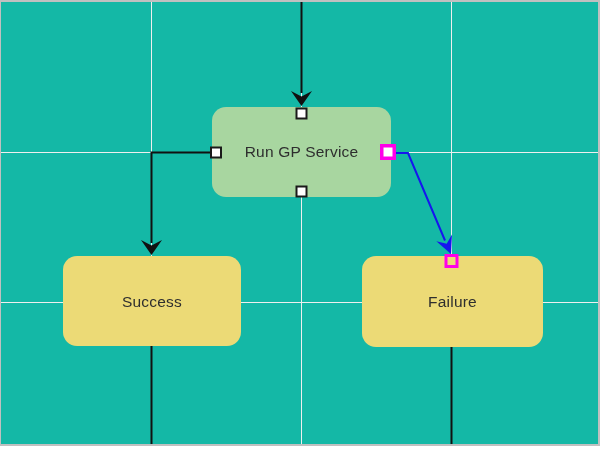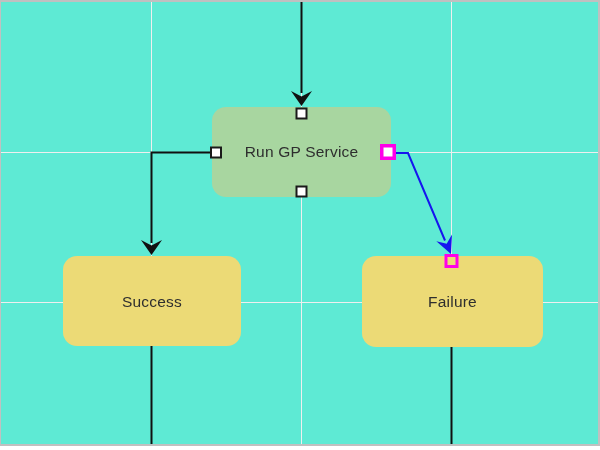--- a/index.html
+++ b/index.html
@@ -11,21 +11,21 @@
     overflow: hidden;
     font-family: "Liberation Sans", sans-serif;
   }
   .canvas {
     position: absolute;
     left: 0;
     top: 0;
     width: 600px;
     height: 446px;
     box-sizing: border-box;
-    background: #5eead4;
+    background: #14b8a6;
     border: 2px solid #c0c0c0;
     border-left-width: 1px;
   }
   svg { display: block; }
   .node-label {
     font-family: "Liberation Sans", sans-serif;
     font-size: 15.5px;
     font-weight: 400;
     letter-spacing: 0.2px;
   }

